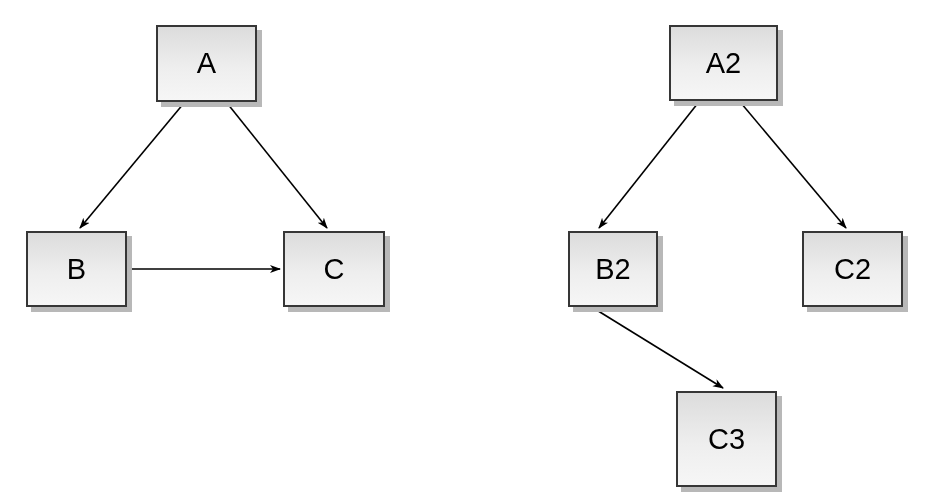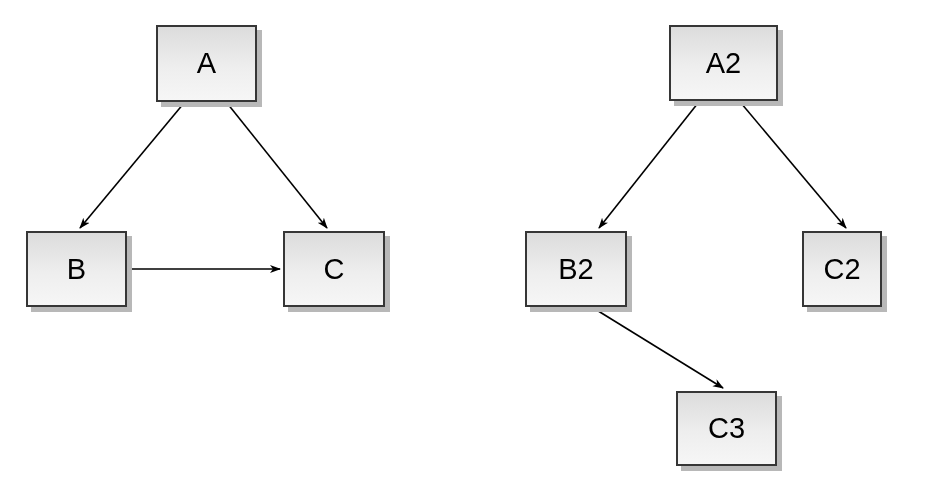--- a/index.html
+++ b/index.html
@@ -66,23 +66,23 @@
       </div>
       <div class="node" style="left: 26px; top: 231px; width: 101px; height: 76px;">
         <span class="node-label">B</span>
       </div>
       <div class="node" style="left: 283px; top: 231px; width: 102px; height: 76px;">
         <span class="node-label">C</span>
       </div>
       <div class="node" style="left: 669px; top: 25px; width: 109px; height: 76px;">
         <span class="node-label">A2</span>
       </div>
-      <div class="node" style="left: 525px; top: 231px; width: 102px; height: 76px;">
+      <div class="node" style="left: 568px; top: 231px; width: 90px; height: 76px;">
         <span class="node-label">B2</span>
       </div>
-      <div class="node" style="left: 802px; top: 231px; width: 80px; height: 76px;">
+      <div class="node" style="left: 802px; top: 231px; width: 101px; height: 76px;">
         <span class="node-label">C2</span>
       </div>
-      <div class="node" style="left: 676px; top: 391px; width: 101px; height: 75px;">
+      <div class="node" style="left: 676px; top: 391px; width: 101px; height: 96px;">
         <span class="node-label">C3</span>
       </div>
     </div>
 </div>
 
 </body></html>

